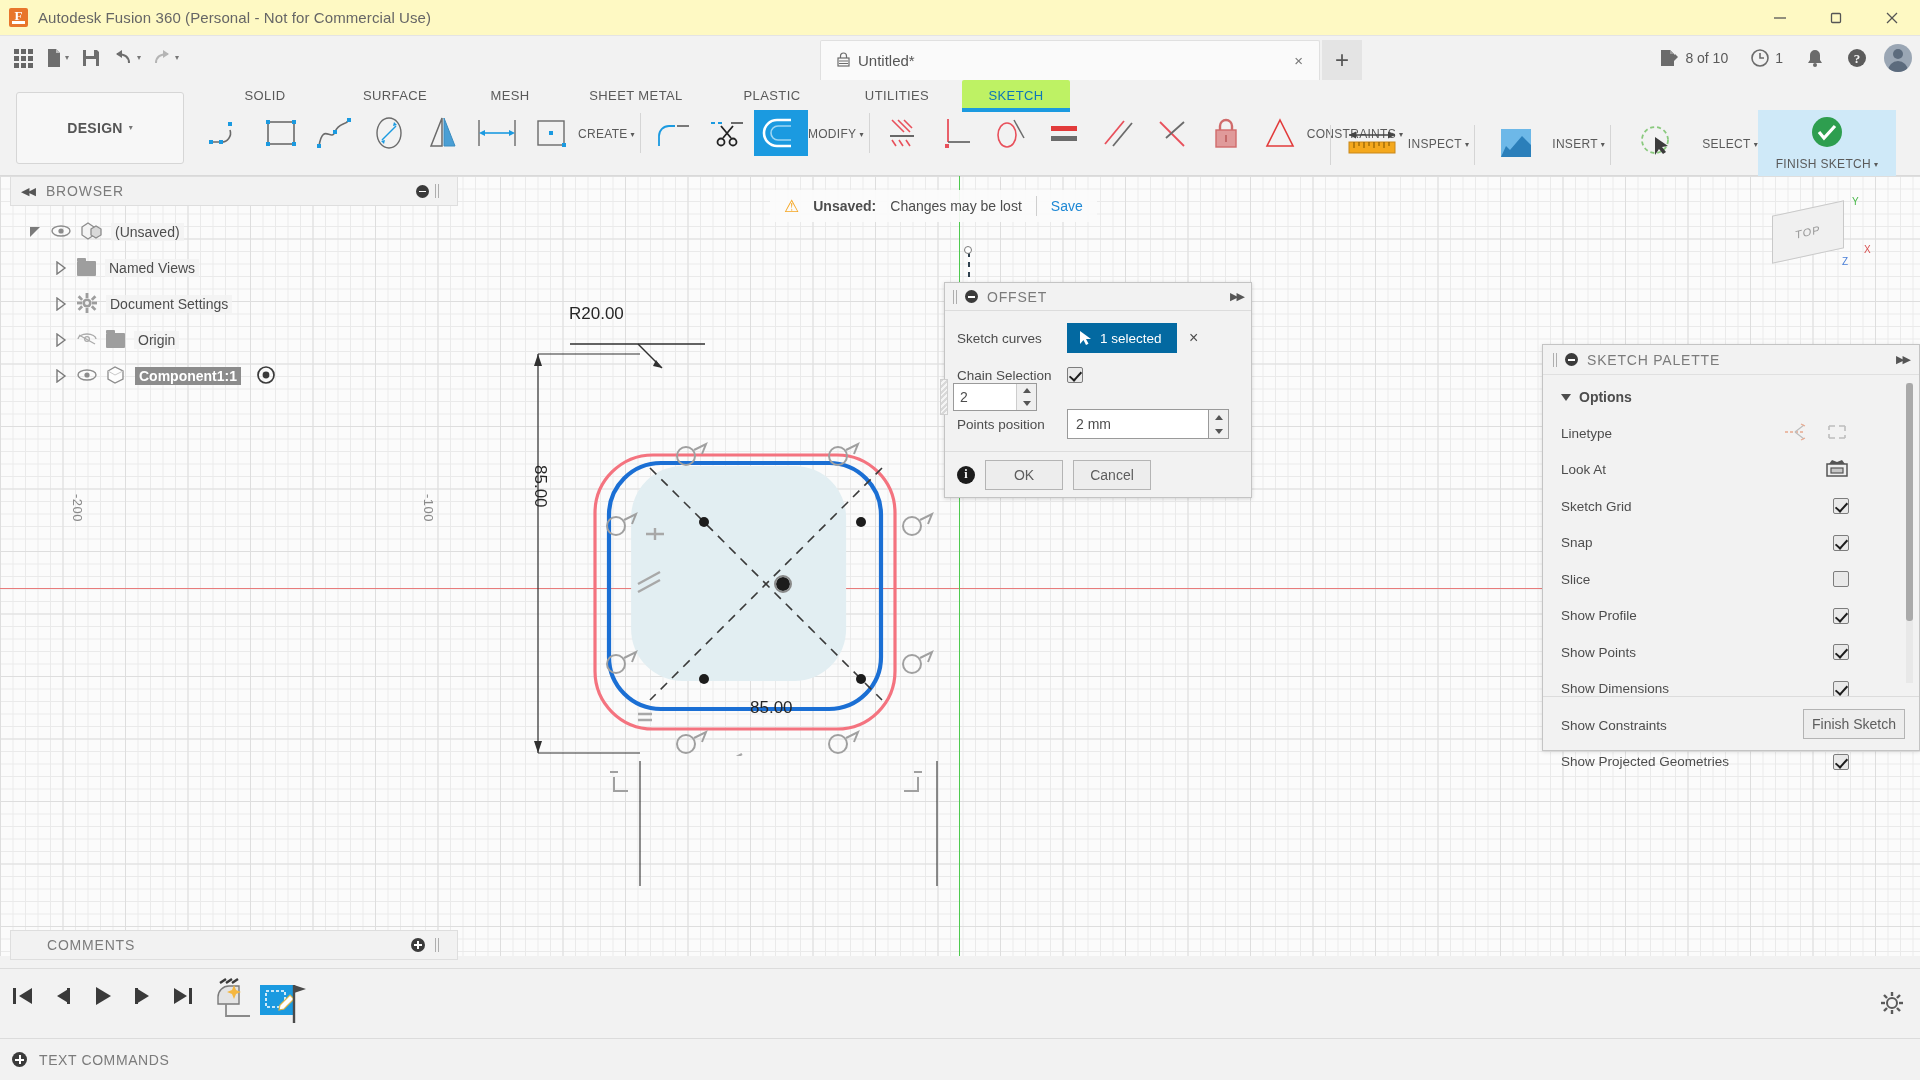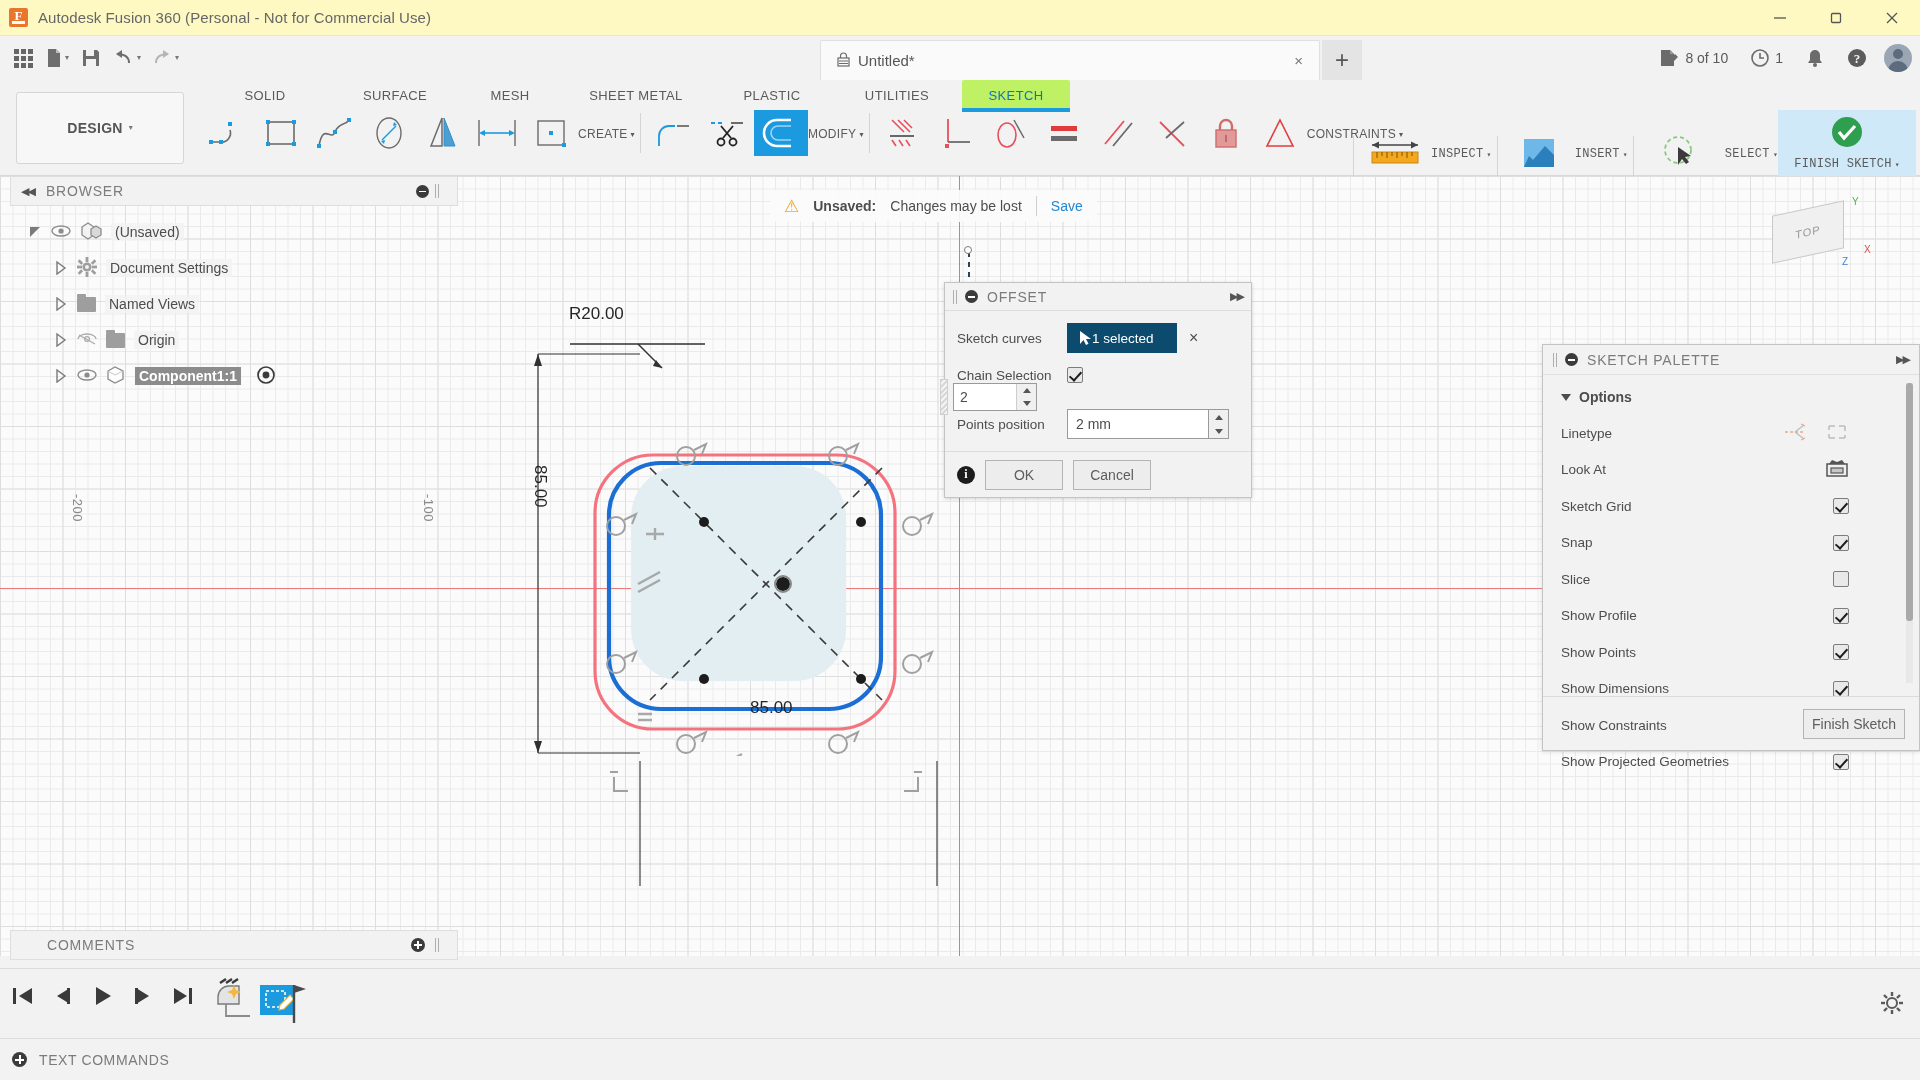--- a/index.html
+++ b/index.html
@@ -125,21 +125,21 @@
     width:54px; height:46px; display:flex; align-items:center; justify-content:center;
   }
   .tbtn.sel { background:#1b9ae0; }
   .tlabel {
     font-size:12px; color:#5a5a5a; letter-spacing:0.3px; margin-top:2px;
     display:flex; align-items:center; gap:3px;
   }
   .tsep { width:1px; height:40px; background:#d5d5d5; margin:3px 5px 0; }
 
   .rgt-groups {
-    position:absolute; right:4px; top:30px; height:66px; display:flex; align-items:flex-end;font-family:Liberation Mono, monospace;
+    position:absolute; right:24px; top:30px; height:66px; display:flex; align-items:center;
   }
   .finish-btn {
     width:138px; height:66px; background:#cfe9f8; display:flex; flex-direction:column;
     align-items:center; justify-content:center; gap:2px;
   }
 
   
   .canvas {
     position:absolute; left:0; top:176px; width:1920px; height:780px;
     background:#fbfbfb; overflow:hidden;
@@ -241,22 +241,22 @@
     width:13px; height:13px; border-radius:50%; background:#3b3b3b;
     position:relative; margin-right:9px; flex:none;
   }
   .dot-collapse:after { content:""; position:absolute; left:3px; top:6px; width:7px; height:1.5px; background:#fff; }
   .dlg-title { font-size:14px; color:#7b7b7b; letter-spacing:0.8px; }
   .dlg-fwd { margin-left:auto; color:#555; font-size:11px; letter-spacing:-2px; }
   .dlg-body { padding:12px 12px 6px; position:relative; }
   .row { display:flex; align-items:center; margin-bottom:14px; }
   .row .lab { width:110px; font-size:13.5px; color:#4d4d4d; }
   .selpill {
-    background:#0c4a6e; color:#fff; height:30px; min-width:110px;
-    display:flex; align-items:center; padding:0 12px; font-size:13.5px;
+    background:#0369a1; color:#fff; height:30px; min-width:110px;
+    display:flex; align-items:center; gap:8px; padding:0 12px; font-size:13.5px;
   }
   .xclose { margin-left:12px; color:#4d4d4d; font-size:16px; }
   .chk {
     width:16px; height:16px; border:1px solid #7d7d7d; background:#e9e9e9;
     border-radius:2px; position:relative; display:inline-block;
   }
   .chk.on:after {
     content:""; position:absolute; left:4px; top:1px; width:5px; height:10px;
     border:solid #1c1c1c; border-width:0 2px 2px 0; transform:rotate(42deg);
   }
@@ -907,47 +907,47 @@
         </span>
         <span class="nm">(Unsaved)</span>
       </div>
 
       <div class="tr" style="padding-left:44px;">
         <span class="arrow">
           <svg width="12" height="14">
               <path d="M2 1 l8 6 l-8 6z" fill="none" stroke="#7a7a7a" stroke-width="1.4"></path>
             </svg>
         </span>
+        <span class="folder"></span>
+        <span class="nm">Named Views</span>
+      </div>
+
+      <div class="tr" style="padding-left:44px;">
+        <span class="arrow">
+          <svg width="12" height="14">
+              <path d="M2 1 l8 6 l-8 6z" fill="none" stroke="#7a7a7a" stroke-width="1.4"></path>
+            </svg>
+        </span>
         <span>
           <svg width="20" height="20">
               <circle cx="10" cy="10" r="4.6" fill="#9e9e9e"></circle>
               <g fill="#9e9e9e">
                 <rect x="8.6" y="0" width="2.8" height="5"></rect>
                 <rect x="8.6" y="15" width="2.8" height="5"></rect>
                 <rect x="0" y="8.6" width="5" height="2.8"></rect>
                 <rect x="15" y="8.6" width="5" height="2.8"></rect>
                 <rect x="2" y="2.6" width="2.8" height="5" transform="rotate(-45 3.4 5.1)"></rect>
                 <rect x="15.2" y="12.6" width="2.8" height="5" transform="rotate(-45 16.6 15.1)"></rect>
                 <rect x="15.2" y="2.6" width="2.8" height="5" transform="rotate(45 16.6 5.1)"></rect>
                 <rect x="2" y="12.6" width="2.8" height="5" transform="rotate(45 3.4 15.1)"></rect>
               </g>
               <circle cx="10" cy="10" r="2" fill="#f2f2f2"></circle>
             </svg>
         </span>
         <span class="nm">Document Settings</span>
-      </div>
-
-      <div class="tr" style="padding-left:44px;">
-        <span class="arrow">
-          <svg width="12" height="14">
-              <path d="M2 1 l8 6 l-8 6z" fill="none" stroke="#7a7a7a" stroke-width="1.4"></path>
-            </svg>
-        </span>
-        <span class="folder"></span>
-        <span class="nm">Named Views</span>
       </div>
 
       <div class="tr" style="padding-left:44px;">
         <span class="arrow">
           <svg width="12" height="14">
               <path d="M2 1 l8 6 l-8 6z" fill="none" stroke="#7a7a7a" stroke-width="1.4"></path>
             </svg>
         </span>
         <span class="eye">
           <svg width="20" height="14">

